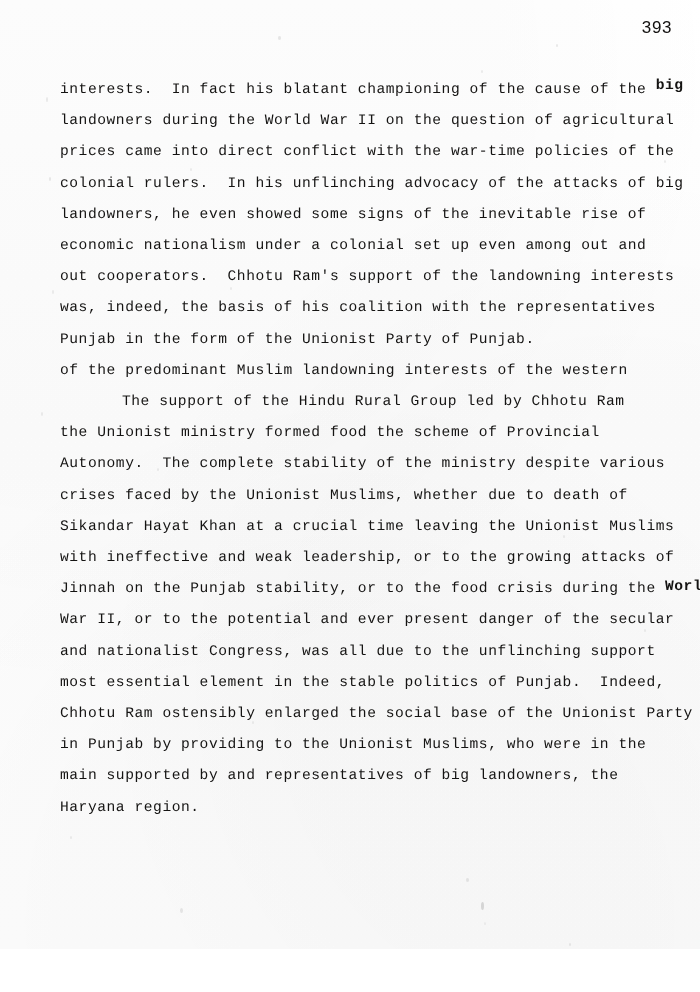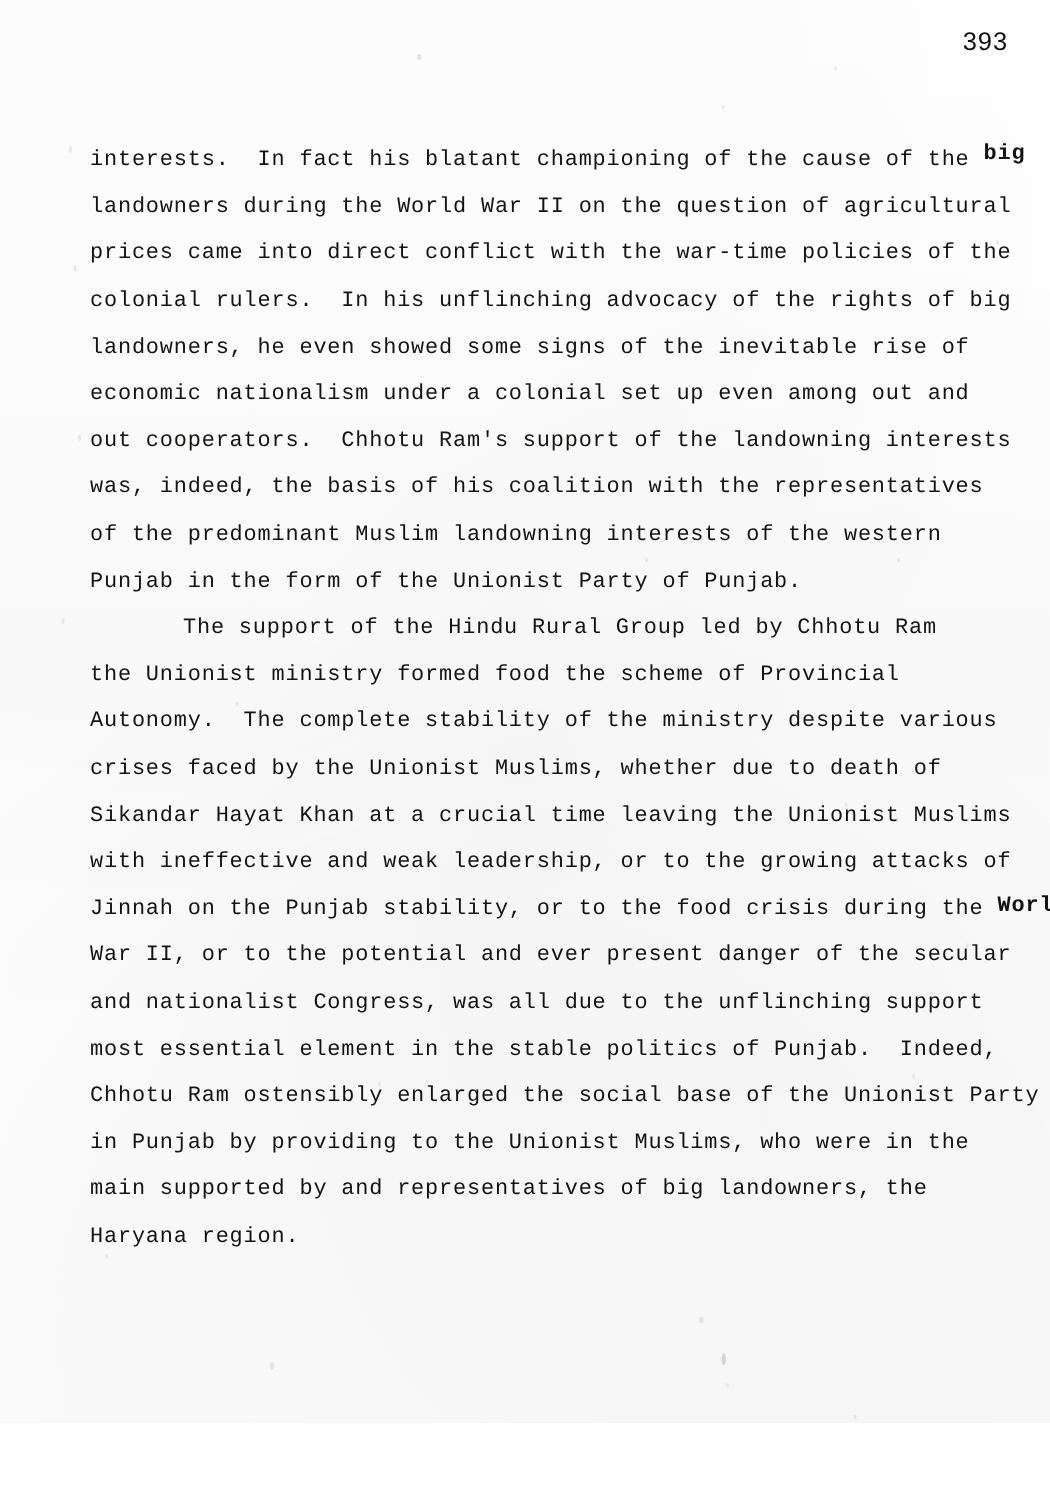--- a/index.html
+++ b/index.html
@@ -48,21 +48,21 @@
     font-size: 17px;
     letter-spacing: 0.6px;
     color: #12100f;
     font-family: "Liberation Sans", sans-serif;
     font-weight: 400;
   }
 
   #body-text {
     position: absolute;
     left: 60px;
-    top: 92px;
+    top: 75px;
     width: 640px;
   }
 
   .para {
     margin: 0;
   }
   .para + .para {
     margin-top: 0px;
   }
 
@@ -126,27 +126,27 @@
   <div class="speck" style="left:569px; top:943px; width:2px; height:3px; opacity:.30;"></div>
 
   <div id="page-number">393</div>
 
   <div id="body-text">
 
     <p class="para">
       <span class="line"><span>interests.  In fact his blatant championing of the cause of the </span><span class="raised">big</span></span>
       <span class="line">landowners during the World War II on the question of agricultural</span>
       <span class="line">prices came into direct conflict with the war-time policies of the</span>
-      <span class="line">colonial rulers.  In his unflinching advocacy of the rights of big</span>
+      <span class="line">colonial rulers.  In his unflinching advocacy of the attacks of big</span>
       <span class="line">landowners, he even showed some signs of the inevitable rise of</span>
       <span class="line">economic nationalism under a colonial set up even among out and</span>
       <span class="line">out cooperators.  Chhotu Ram's support of the landowning interests</span>
       <span class="line">was, indeed, the basis of his coalition with the representatives</span>
+      <span class="line">Punjab in the form of the Unionist Party of Punjab.</span>
       <span class="line">of the predominant Muslim landowning interests of the western</span>
-      <span class="line">Punjab in the form of the Unionist Party of Punjab.</span>
     </p>
 
     <p class="para">
       <span class="line indent">The support of the Hindu Rural Group led by Chhotu Ram</span>
       <span class="line">the Unionist ministry formed food the scheme of Provincial</span>
       <span class="line">Autonomy.  The complete stability of the ministry despite various</span>
       <span class="line">crises faced by the Unionist Muslims, whether due to death of</span>
       <span class="line">Sikandar Hayat Khan at a crucial time leaving the Unionist Muslims</span>
       <span class="line">with ineffective and weak leadership, or to the growing attacks of</span>
       <span class="line"><span>Jinnah on the Punjab stability, or to the food crisis during the </span><span class="shifted-up bold-ish">World</span></span>

